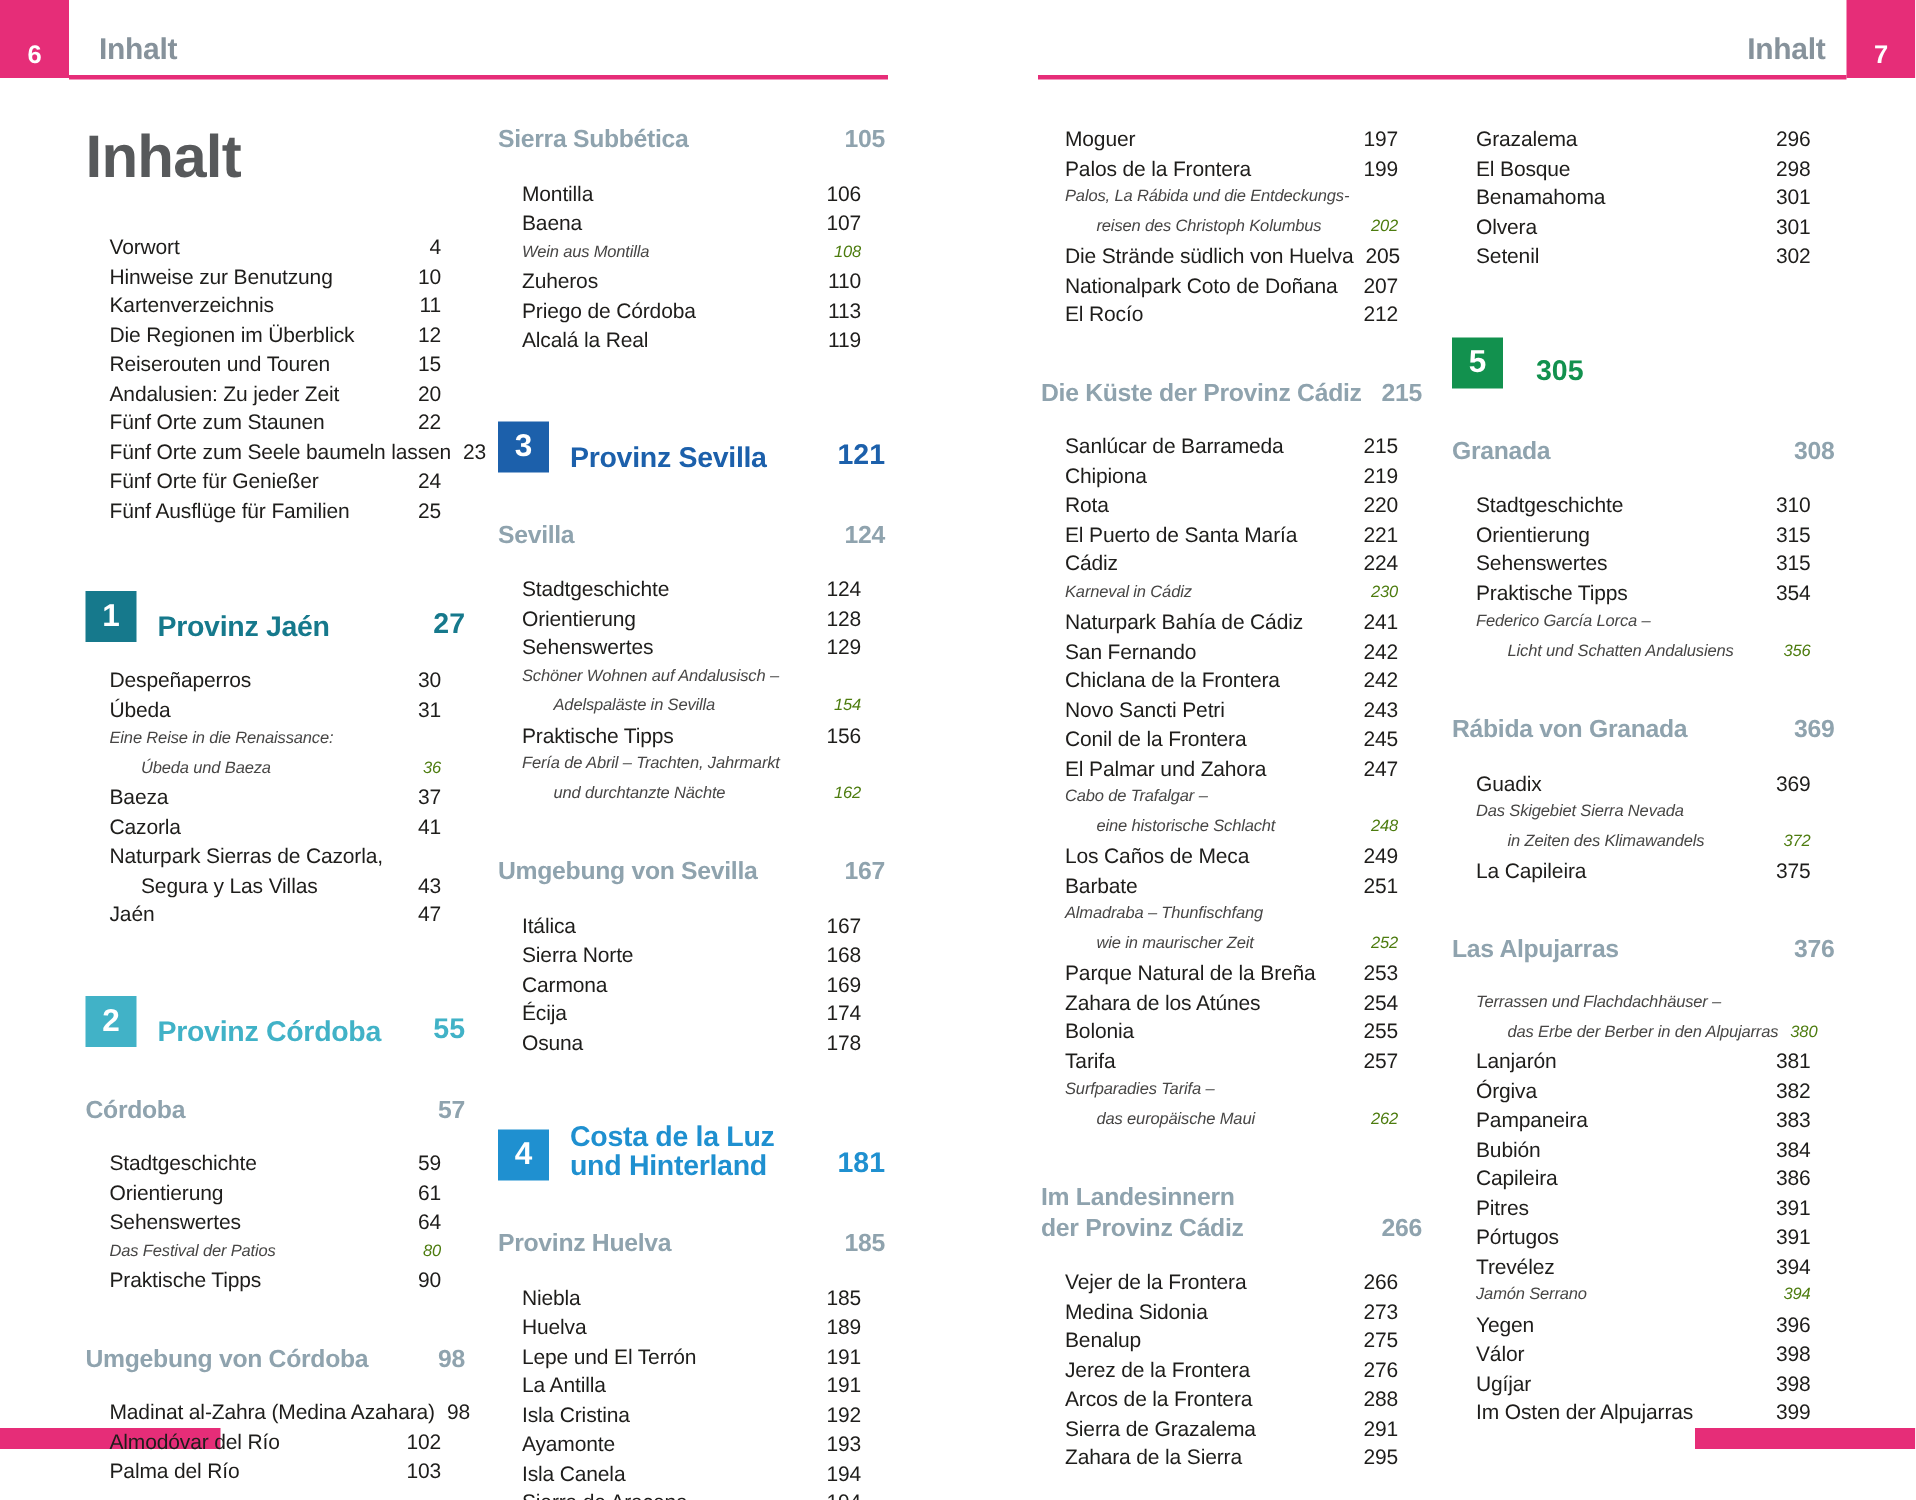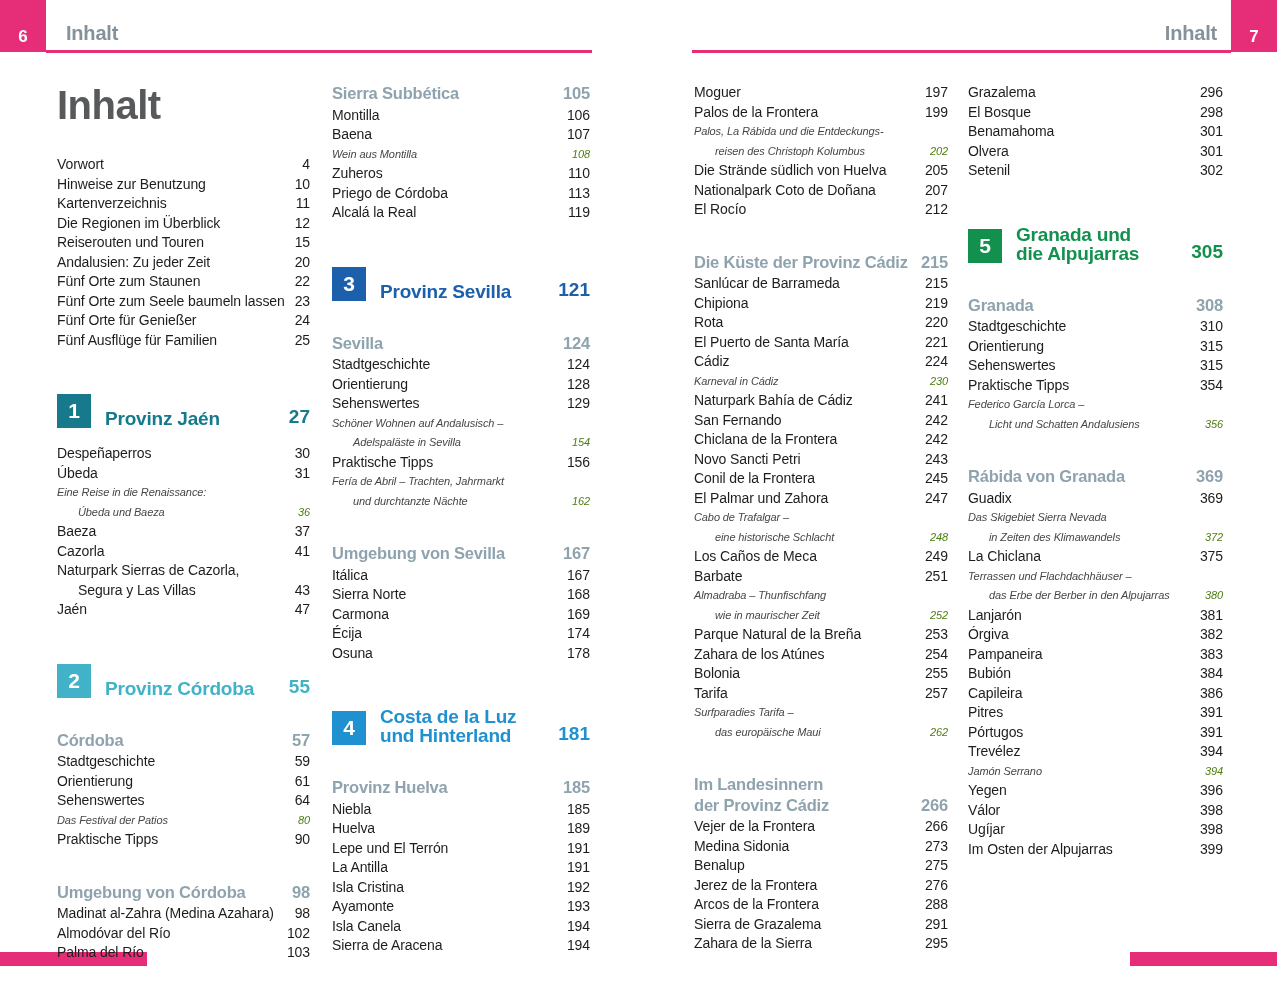--- a/index.html
+++ b/index.html
@@ -44,21 +44,21 @@
   .col[data-col="1"] { left: 332px; width: 258px; }
   .col[data-col="2"] { left: 694px; width: 254px; }
   .col[data-col="3"] { left: 968px; width: 255px; }
   .col > :first-child { margin-top: 8px; }
   .page-title {
     font-size: 40px; font-weight: bold; color: var(--titlegray);
     line-height: 44px; letter-spacing: -0.5px;
     margin: 0 0 28px 0;
   }
   
-  .entries { margin: 0; }
+  .entries { margin: 16px; }
   .row {
     display: flex; justify-content: space-between; align-items: baseline;
     font-size: 14px; line-height: 19.5px; color: var(--text);
     letter-spacing: -0.1px;
   }
   .row .label { white-space: nowrap; }
   .row .page  { margin-left: 8px; }
   .row.italic { font-style: italic; color: var(--italicgray); font-size: 11px; }
   .row.italic .page { color: #4d7c0f; }
   .row.indent .label { padding-left: 21px; }
@@ -593,24 +593,20 @@
           <span class="label">Olvera</span>
           <span class="page">301</span>
         </div>
         <div class="row">
           <span class="label">Setenil</span>
           <span class="page">302</span>
         </div>
       </div>
       <div class="chapter" style="color: rgb(18, 145, 78);">
         <div class="badge" style="background: rgb(18, 145, 78);">5</div>
-        <div class="titles">
-          <div>Granada und</div>
-          <div>die Alpujarras</div>
-        </div>
         <div class="page">305</div>
       </div>
       <div class="subsection">
         <div class="titles">
           <div>Granada</div>
         </div>
         <div class="page">308</div>
       </div>
       <div class="entries">
         <div class="row">
@@ -651,23 +647,29 @@
         </div>
         <div class="row italic">
           <span class="label">Das Skigebiet Sierra Nevada</span>
           <span class="page"></span>
         </div>
         <div class="row italic indent">
           <span class="label">in Zeiten des Klimawandels</span>
           <span class="page">372</span>
         </div>
         <div class="row">
-          <span class="label">La Chiclana</span>
+          <span class="label">La Capileira</span>
           <span class="page">375</span>
         </div>
+      </div>
+      <div class="subsection">
+        <div class="titles">
+          <div>Las Alpujarras</div>
+        </div>
+        <div class="page">376</div>
       </div>
       <div class="entries">
         <div class="row italic">
           <span class="label">Terrassen und Flachdachhäuser –</span>
           <span class="page"></span>
         </div>
         <div class="row italic indent">
           <span class="label">das Erbe der Berber in den Alpujarras</span>
           <span class="page">380</span>
         </div>

